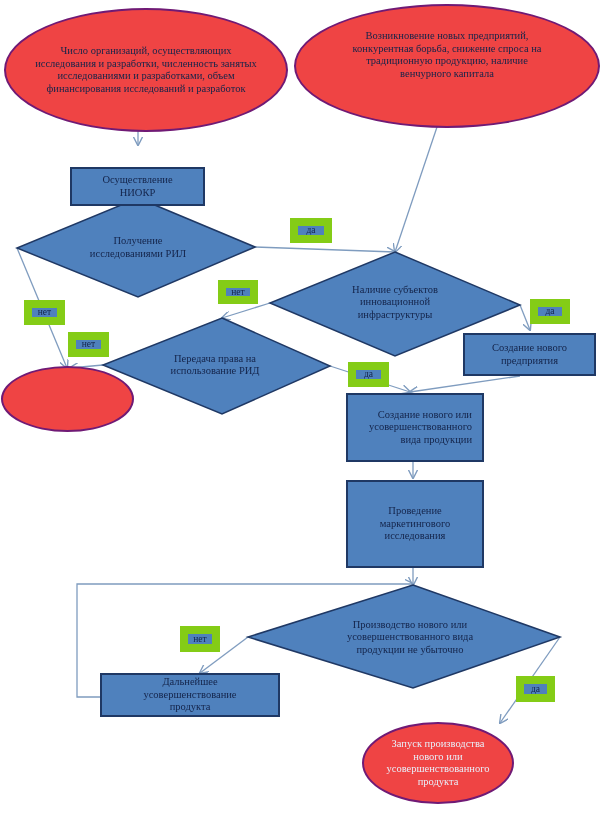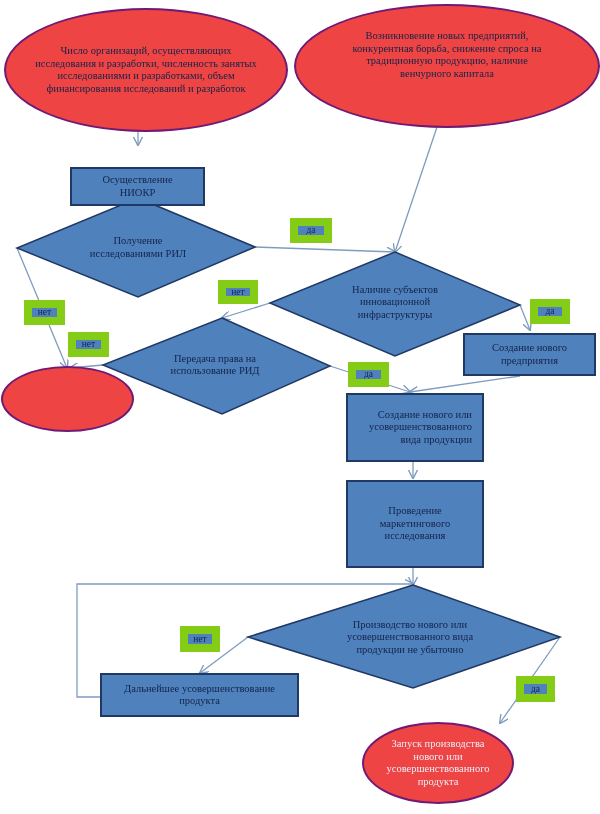--- a/index.html
+++ b/index.html
@@ -66,21 +66,21 @@
 </div>
 <div class="node rect" style="left:463px;top:333px;width:133px;height:43px;padding:15px 12px;">
   <span>Создание нового предприятия</span>
 </div>
 <div class="node rect" style="left:346px;top:393px;width:138px;height:69px;padding:0 10px;text-align:right;">
   <span>Создание нового или усовершенствованного вида продукции</span>
 </div>
 <div class="node rect" style="left:346px;top:480px;width:138px;height:88px;padding:0 20px;">
   <span>Проведение маркетингового исследования</span>
 </div>
-<div class="node rect" style="left:100px;top:673px;width:199px;height:44px;padding:0 20px;">
+<div class="node rect" style="left:100px;top:673px;width:180px;height:44px;padding:0 20px;">
   <span>Дальнейшее усовершенствование продукта</span>
 </div>
 
 <div class="node diamond-text" style="left:78px;top:225px;width:120px;height:45px;">
   <span>Получение исследованиями РИЛ</span>
 </div>
 <div class="node diamond-text" style="left:330px;top:280px;width:130px;height:45px;">
   <span>Наличие субъектов инновационной инфраструктуры</span>
 </div>
 <div class="node diamond-text" style="left:150px;top:350px;width:130px;height:30px;">

